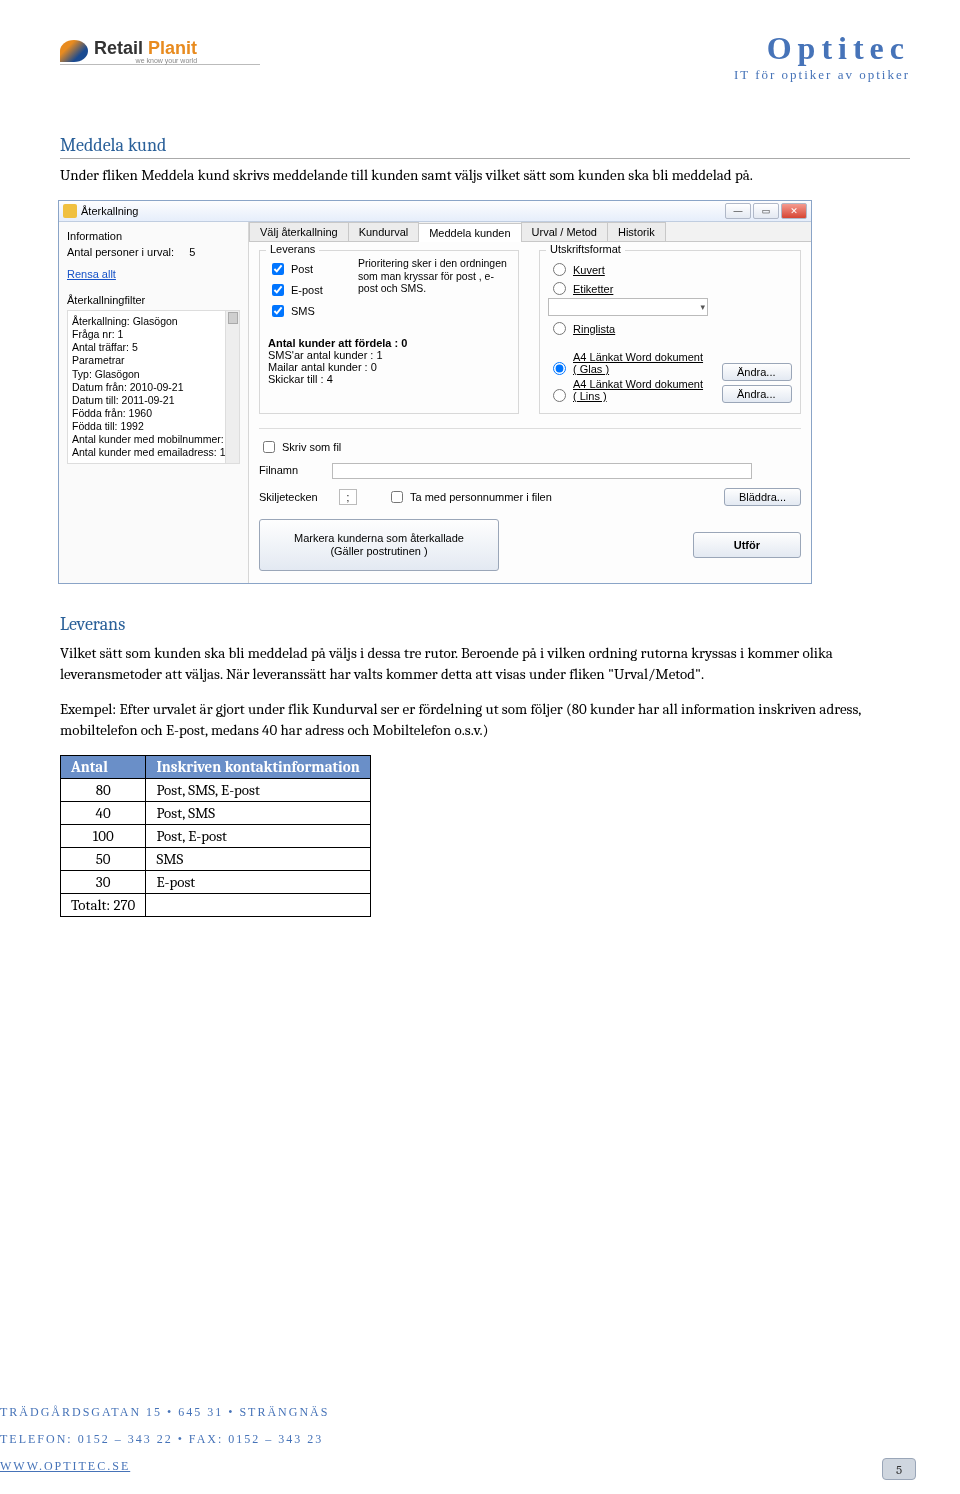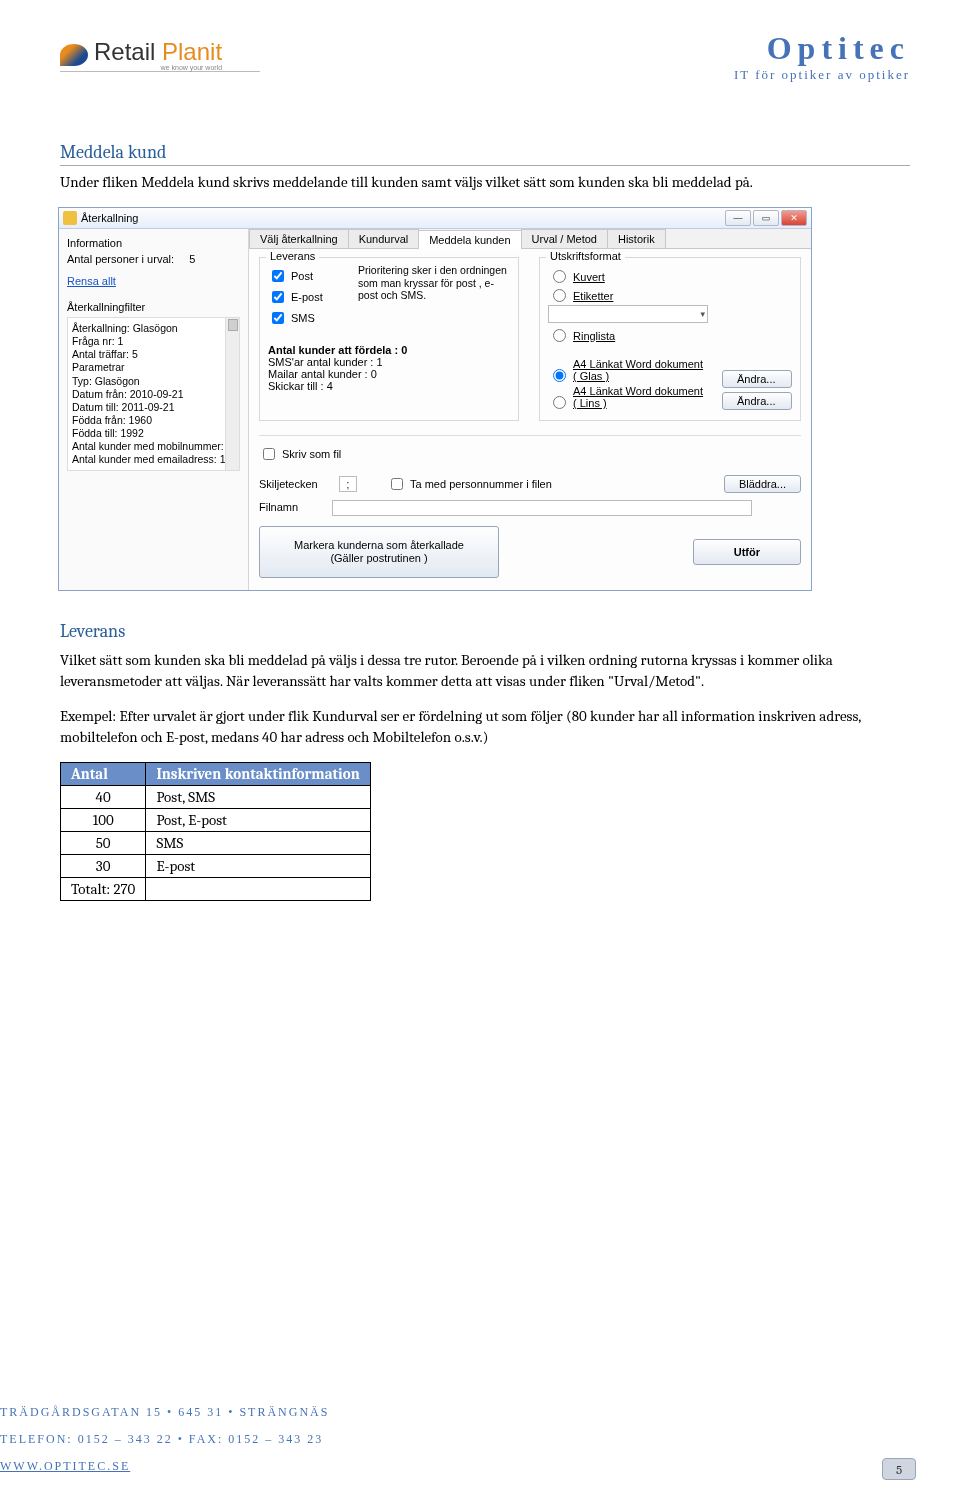--- a/index.html
+++ b/index.html
@@ -25,21 +25,21 @@
     display: flex;
     align-items: center;
     gap: 6px;
     padding-top: 8px;
   }
   .logo-swirl {
     width: 28px; height: 22px;
     border-radius: 50% 50% 50% 0;
     background: linear-gradient(135deg, #e88b1f 30%, #1a4a90 70%);
   }
-  .logo-text { font-size: 24px; font-weight: normal; font-family: Arial, sans-serif; color:#333; }
+  .logo-text { font-size: 18px; font-weight: bold; font-family: Arial, sans-serif; color:#333; }
   .logo-text .orange { color: #e88b1f; }
   .logo-sub { font-size: 7px; color:#888; font-family: Arial,sans-serif; display:block; text-align:right; margin-top:-2px;}
   .brand { text-align: right; }
   .brand-title {
     font-family: "Bookman Old Style", Georgia, serif;
     font-size: 32px;
     font-weight: bold;
     color: #4673b8;
     letter-spacing: 6px;
   }
@@ -360,34 +360,34 @@
           </div>
 
           <hr class="hr-sep">
 
           <div class="file-row" style="margin-top:4px;">
             <label class="chk" style="display:inline-flex;">
                 <input type="checkbox" style="">
                 <span>Skriv som fil</span>
               </label>
           </div>
+          <div class="file-row" style="margin-top:4px;">
+            <span class="lbl">Filnamn</span>
+            <span class="txt" style="width:420px;"></span>
+          </div>
           <div class="file-row" style="margin-top:6px; display:flex; align-items:center; gap:10px;">
             <span class="lbl">Skiljetecken</span>
             <span class="txt" style="width:18px; text-align:center; font-size:10px; line-height:16px;">;</span>
             <label class="chk" style="display:inline-flex; margin-left:20px;">
                 <input type="checkbox" style="">
                 <span>Ta med personnummer i filen</span>
               </label>
             <span style="flex:1;"></span>
             <span class="btn">Bläddra...</span>
           </div>
-          <div class="file-row" style="margin-top:4px;">
-            <span class="lbl">Filnamn</span>
-            <span class="txt" style="width:420px;"></span>
-          </div>
 
           <div class="bottom-actions">
             <div class="btn-box" style="width:240px;">
               <div>Markera kunderna som återkallade</div>
               <div>(Gäller postrutinen )</div>
             </div>
             <span class="btn wide">Utför</span>
           </div>
         </div>
       </div>
@@ -398,20 +398,24 @@
   <p class="body-text">Vilket sätt som kunden ska bli meddelad på väljs i dessa tre rutor. Beroende på i vilken ordning rutorna kryssas i kommer olika leveransmetoder att väljas. När leveranssätt har valts kommer detta att visas under fliken "Urval/Metod".</p>
   <p class="body-text">Exempel: Efter urvalet är gjort under flik Kundurval ser er fördelning ut som följer (80 kunder har all information inskriven adress, mobiltelefon och E-post, medans 40 har adress och Mobiltelefon o.s.v.)</p>
 
   <table class="data">
     <tbody>
         <tr>
       <th>Antal</th>
       <th>Inskriven kontaktinformation</th>
     </tr>
     <tr>
+          <td class="num">80</td>
+          <td>Post, SMS, E-post</td>
+        </tr>
+    <tr>
           <td class="num">40</td>
           <td>Post, SMS</td>
         </tr>
     <tr>
           <td class="num">100</td>
           <td>Post, E-post</td>
         </tr>
     <tr>
           <td class="num">50</td>
           <td>SMS</td>

